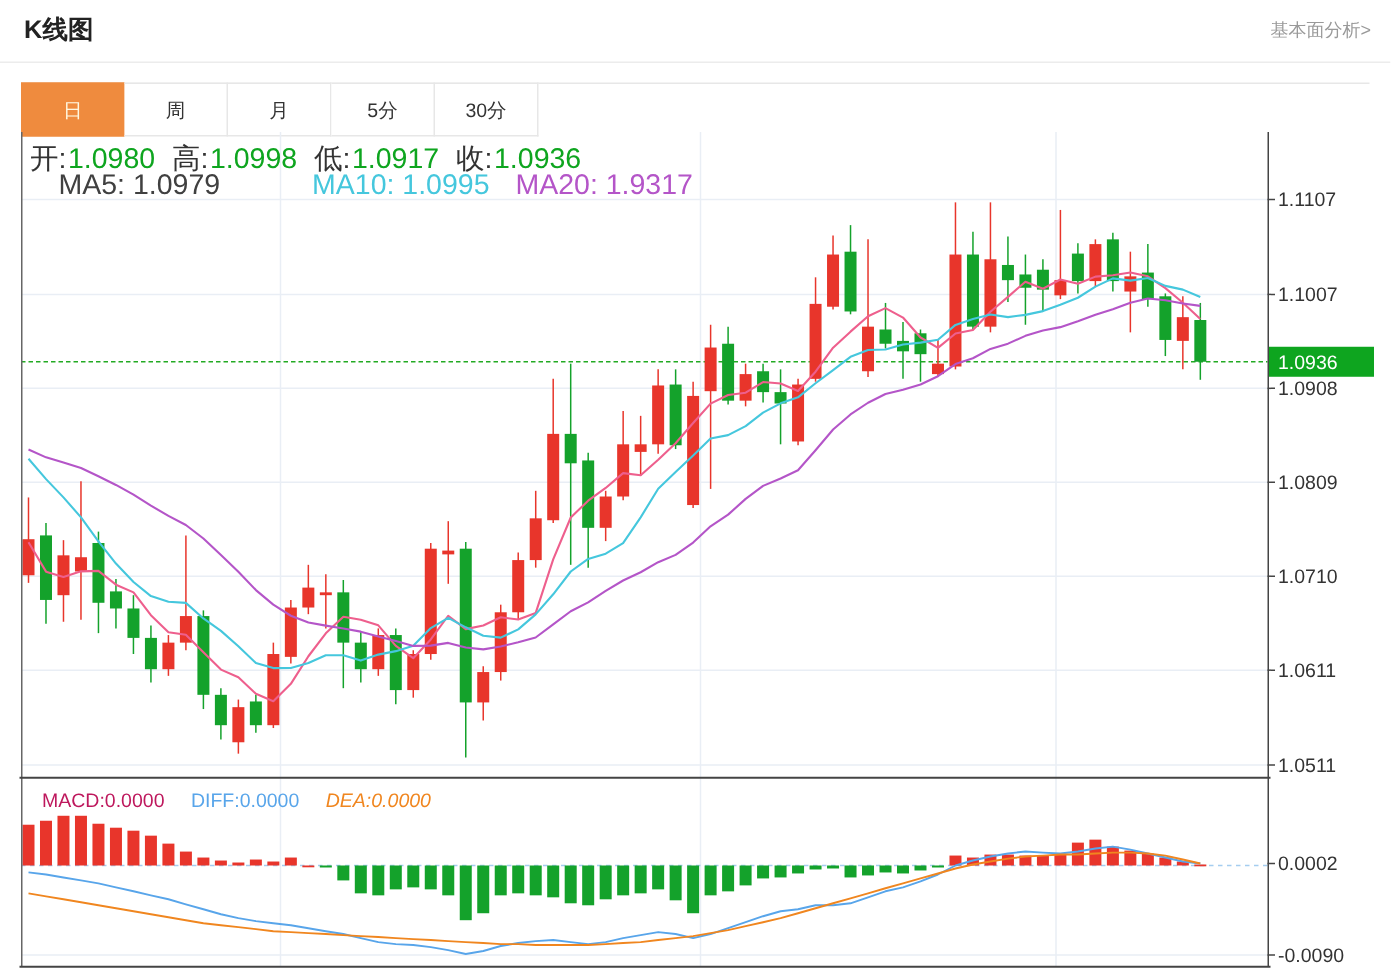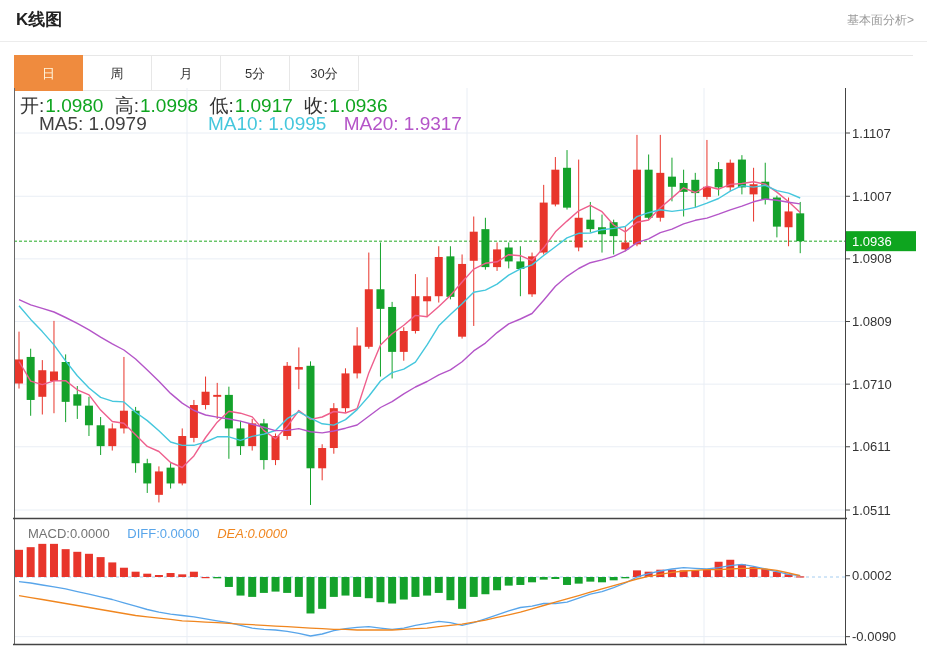--- a/index.html
+++ b/index.html
@@ -14,21 +14,21 @@
        background:#fff;border:1px solid #e7e7e7;border-left:none;cursor:pointer;box-sizing:border-box;}
   .tab:first-child{border-left:1px solid #e7e7e7;}
   .tab.active{background:#ef8b3e;color:#fff8e1;border-color:#ef8b3e;}
   .legend-row{position:absolute;left:20px;font-size:19px;white-space:nowrap;}
   .legend-row span{margin-right:6px;}
   .lbl{color:#333;}
   .val-green{color:#0ea51f;}
   .ma5{color:#404040;margin-left:19px;}  .ma10{color:#45c7dd;}  .ma20{color:#b455c8;}
   .macd-legend{position:absolute;left:28px;top:526px;font-size:13px;white-space:nowrap;}
   .macd-legend span{margin-right:14px;}
-  .c-macd{color:#737373;} .c-diff{color:#58a5ea;} .c-dea{color:#f0861f;font-style:italic;}
+  .c-macd{color:#be185d;} .c-diff{color:#58a5ea;} .c-dea{color:#f0861f;font-style:italic;}
   svg{position:absolute;left:0;top:0;}
   svg text{font-family:"Liberation Sans","DejaVu Sans",sans-serif;}
 </style>
 </head>
 <body>
 
 <div class="page-title">K线图</div>
 <a class="fund-link">基本面分析&gt;</a>
 <div class="title-divider"></div>
 

